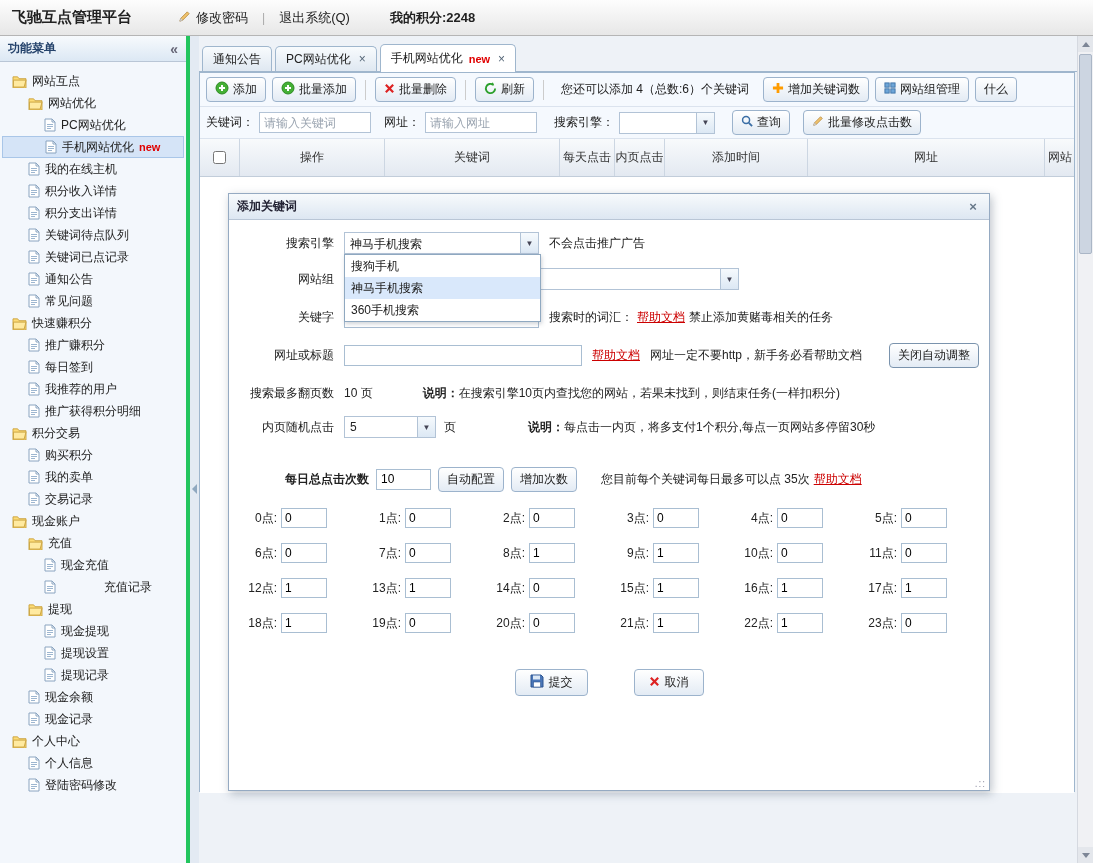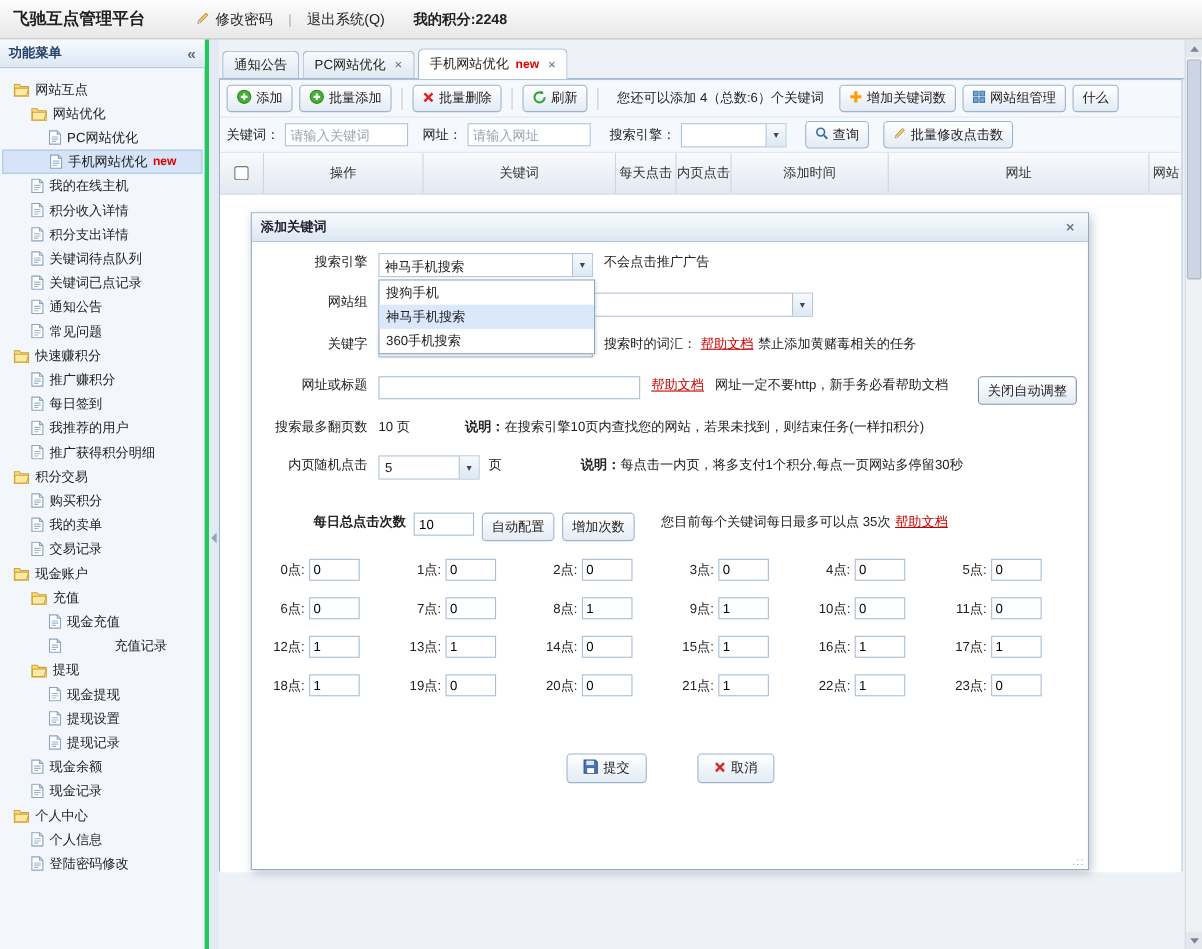--- a/index.html
+++ b/index.html
@@ -4,21 +4,21 @@
 <style>
   * { margin:0; padding:0; box-sizing:border-box; }
   body { font-family:"Liberation Sans","DejaVu Sans",sans-serif; }
   .screen { position:relative; width:1093px; height:863px; background:#e7ecf3; font-size:12px; color:#222; overflow:hidden; }
 
   
   .topbar { position:absolute; top:0; left:0; width:100%; height:36px; background:linear-gradient(#fdfdfd,#e7e7e7); border-bottom:1px solid #b5b5b5; display:flex; align-items:center; padding:0 12px; }
   .app-title { font-size:15px; font-weight:bold; margin-right:46px; }
   .top-item { display:flex; align-items:center; gap:5px; font-size:13px; cursor:pointer; }
   .top-sep { color:#aaa; margin:0 14px; }
-  .points { font-weight:bold; font-size:13px; margin-left:26px; }
+  .points { font-weight:bold; font-size:13px; margin-left:40px; }
 
   
   .sidebar { position:absolute; left:0; top:36px; width:190px; height:827px; background:#f3f7fc; border-right:4px solid #22c55e; }
   .sidebar-header { height:26px; background:linear-gradient(#f7fafd,#dce8f4); border-bottom:1px solid #b9c6d6; display:flex; align-items:center; padding:0 8px; font-weight:bold; color:#24426b; }
   .collapse-btn { margin-left:auto; color:#667; cursor:pointer; font-size:14px; }
   .tree { padding:8px 2px; }
   .tree-item { display:flex; align-items:center; height:22px; gap:5px; cursor:pointer; white-space:nowrap; overflow:hidden; }
   .tree-item.selected { background:#d5e4f7; border:1px solid #a9c6e8; }
   .tree-icon { display:flex; flex:none; }
   .badge-new { color:#e00000; font-weight:bold; font-size:11px; }
@@ -46,36 +46,36 @@
   .combo .arrow { width:18px; flex:none; border-left:1px solid #b2c3d6; background:linear-gradient(#f6fafd,#dce8f4); display:flex; align-items:center; justify-content:center; font-size:8px; color:#445; cursor:pointer; }
 
   .grid-header { display:flex; height:38px; background:linear-gradient(#f8fafc,#e3e9f1); border-bottom:1px solid #c2cdda; overflow:hidden; }
   .gh-cell { border-right:1px solid #ccd6e2; display:flex; align-items:center; justify-content:center; text-align:center; line-height:15px; color:#333; overflow:hidden; flex:none; }
   .grid-body { height:616px; background:#fff; }
 
   
   .dialog { position:absolute; left:228px; top:193px; width:762px; height:598px; background:#fff; border:1px solid #95aac2; box-shadow:2px 3px 9px rgba(70,85,105,.35); z-index:20; }
   .dialog-title { height:26px; background:linear-gradient(#f7fafc,#dde7f2); border-bottom:1px solid #b9c6d6; display:flex; align-items:center; padding:0 8px; font-weight:bold; color:#223; }
   .dialog-close { margin-left:auto; width:16px; height:16px; display:flex; align-items:center; justify-content:center; color:#678; cursor:pointer; font-size:13px; }
-  .drow { position:absolute; left:0; right:10px; height:26px; display:flex; }
+  .drow { position:absolute; left:0; right:10px; height:26px; display:flex; align-items:center; }
   .dlabel { width:105px; text-align:right; margin-right:10px; flex:none; }
   .dlabel.wide { width:140px; margin-right:7px; font-weight:bold;font-family:Liberation Serif, serif; }
   .note { margin-left:10px; }
   .bold { font-weight:bold; }
   .rlink { color:#cc0000; text-decoration:underline; cursor:pointer; margin:0 4px; }
   .dinput { height:21px; border:1px solid #a9bed2; padding:0 4px; font-size:12px; }
   .dd-panel { position:absolute; left:115px; top:60px; width:197px; background:#fff; border:1px solid #8fa8c0; z-index:30; box-shadow:1px 2px 4px rgba(70,85,105,.25); }
   .dd-item { height:22px; line-height:22px; padding:0 6px; cursor:pointer; }
   .dd-item.selected { background:#d9e8fb; }
   .hours { position:absolute; top:312px; left:8px; display:grid; grid-template-columns:repeat(6,124px); row-gap:11px; }
   .hour-cell { display:flex; align-items:center; height:24px; }
   .hour-label { width:40px; text-align:right; margin-right:4px; flex:none; }
   .hour-input { width:46px; height:20px; border:1px solid #a9bed2; padding:0 3px; font-size:12px; }
   .dlg-buttons { position:absolute; top:475px; left:0; width:100%; display:flex; justify-content:center; gap:46px; }
-  .dlg-btn { display:inline-flex; align-items:center; gap:5px; padding:4px 14px; border:1px solid #9cb3cc; border-radius:4px; background:linear-gradient(#ffffff,#e3ebf4); cursor:pointer;margin-top:16px; }
+  .dlg-btn { display:inline-flex; align-items:center; gap:5px; padding:4px 14px; border:1px solid #9cb3cc; border-radius:4px; background:linear-gradient(#ffffff,#e3ebf4); cursor:pointer; }
   .grip { position:absolute; right:3px; bottom:1px; color:#99a; font-size:10px; letter-spacing:1px; cursor:se-resize; }
   .auto-adjust { margin-left:auto; border:1px solid #7a93ad; }
 
   
   .vscroll { position:absolute; right:0; top:36px; width:16px; height:827px; background:#f0f1f4; border-left:1px solid #d5d9e0; }
   .vs-btn { position:absolute; left:0; width:15px; height:16px; background:#e4e7ec; display:flex; align-items:center; justify-content:center; cursor:pointer; }
   .vs-up { top:0; } .vs-down { bottom:0; }
   .tri-up { width:0; height:0; border-left:4px solid transparent; border-right:4px solid transparent; border-bottom:5px solid #7d8696; }
   .tri-down { width:0; height:0; border-left:4px solid transparent; border-right:4px solid transparent; border-top:5px solid #7d8696; }
   .vs-thumb { position:absolute; left:1px; top:18px; width:13px; height:200px; background:#ccd5e1; border:1px solid #aab6c6; border-radius:2px; cursor:grab; }

